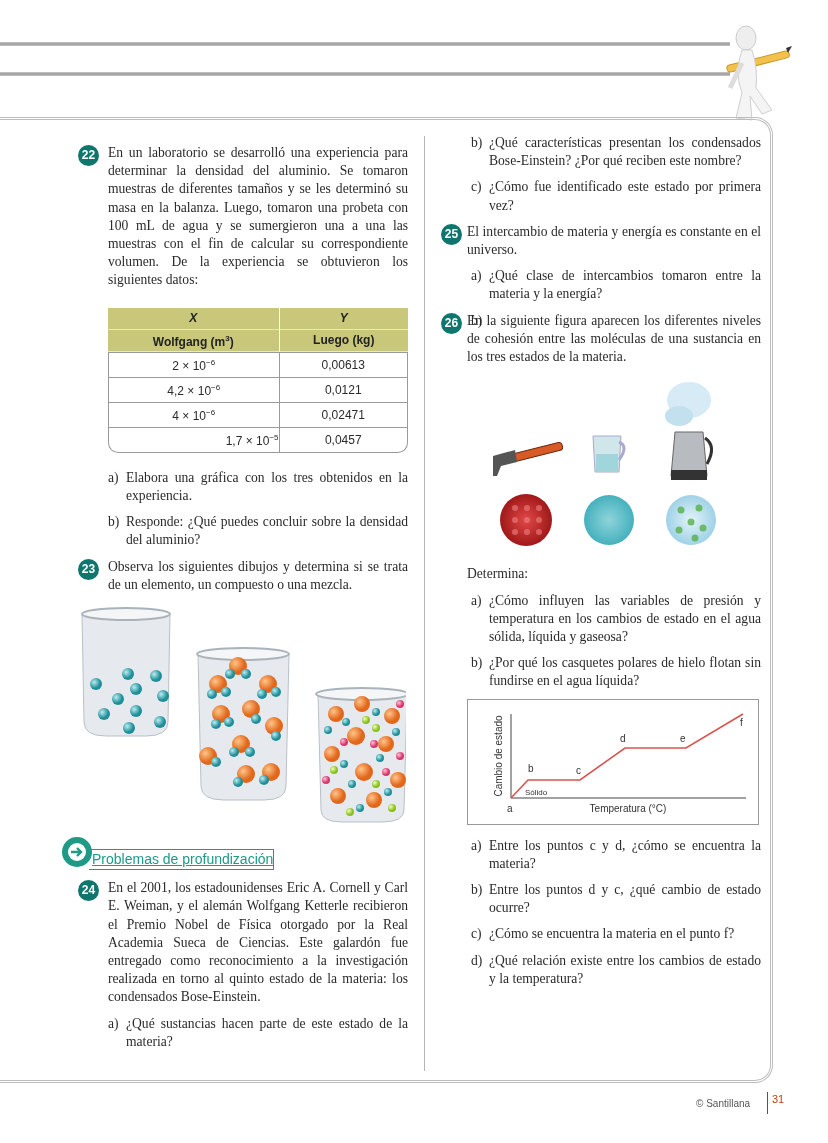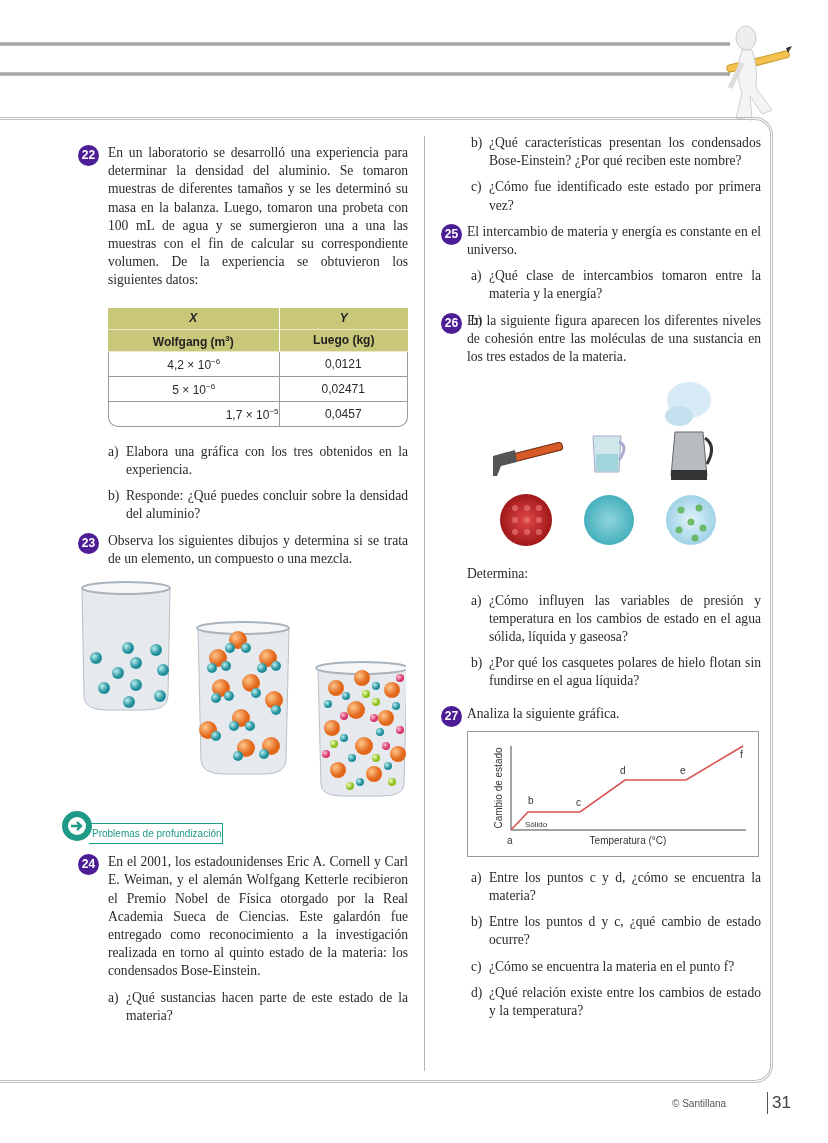--- a/index.html
+++ b/index.html
@@ -5,42 +5,42 @@
   html,body{margin:0;padding:0;background:#fff;}
   body{width:828px;height:1143px;position:relative;overflow:hidden;font-family:"Liberation Serif","DejaVu Serif",serif;color:#2a2a2a;}
   .hline{position:absolute;left:0;height:4px;background:linear-gradient(#c8c8c8,#9a9a9a 50%,#c8c8c8);}
   .frame{position:absolute;left:0;top:117px;width:773px;height:966px;border:3px double #bdbdbd;border-left:none;border-radius:0 18px 18px 0;box-sizing:border-box;}
   .mascot{position:absolute;left:712px;top:18px;width:80px;height:106px;}
   .col-divider{position:absolute;left:424px;top:136px;width:1px;height:935px;background:#b5b5b5;}
   .col{position:absolute;font-size:13.6px;line-height:18.2px;text-align:justify;}
   .left{left:78px;top:144px;width:330px;}
   .right{left:441px;top:134px;width:320px;}
   .q{position:relative;padding-left:30px;margin:0 0 8px 0;}
-  .qnum{position:absolute;left:0;top:1px;width:21px;height:21px;border-radius:50%;background:#4c1d95;color:#fff;font-family:"Liberation Sans",sans-serif;font-weight:bold;font-size:12px;line-height:21px;text-align:center;}
+  .qnum{position:absolute;left:0;top:1px;width:21px;height:21px;border-radius:50%;background:#0f766e;color:#fff;font-family:"Liberation Sans",sans-serif;font-weight:bold;font-size:12px;line-height:21px;text-align:center;}
   .sub{position:relative;padding-left:48px;margin:0 0 8px 0;}
   .sublbl{position:absolute;left:30px;top:0;}
   .plain{padding-left:26px;margin:4px 0 8px 0;}
   table.data{border-collapse:separate;border-spacing:0;margin:18px 0 16px 30px;width:300px;font-family:"Liberation Sans",sans-serif;font-size:12px;text-align:center;}
   table.data th{background:#c9c77a;color:#222;font-weight:bold;height:21px;border-right:1px solid #fff;border-bottom:1px solid #e9e8c8;padding:0;}
   table.data th:last-child{border-right:none;}
   table.data td{height:24px;border-bottom:1px solid #9a9a9a;border-right:1px solid #9a9a9a;padding:0;}
   table.data tr td:first-child{border-left:1px solid #9a9a9a;}
   table.data tr:last-child td:first-child{border-bottom-left-radius:10px;text-align:right;}
   table.data tr:last-child td:last-child{border-bottom-right-radius:10px;}
   table.data tr.first td{border-top:1px solid #9a9a9a;}
   sup{font-size:8px;}
   .beakers{position:relative;width:330px;height:220px;margin:2px 0 8px 0;}
   .section{position:relative;height:34px;margin:0 0 8px -16px;}
   .sec-icon{position:absolute;left:0;top:0;width:30px;height:30px;border-radius:50%;background:#1e9a87;}
-  .sec-label{position:absolute;left:27px;top:12px;height:19px;line-height:19px;padding:0 0 0 3px;border:1px solid #1e9a87;border-left:none;color:#1e9a87;font-family:"Liberation Sans",sans-serif;font-size:10px;}
+  .sec-label{position:absolute;left:27px;top:12px;height:19px;line-height:19px;padding:0 0 0 3px;border:1px solid #1e9a87;border-left:none;color:#1e9a87;font-family:"Liberation Sans",sans-serif;font-size:14px;text-decoration:underline;}
   .states{position:relative;width:260px;height:170px;margin:6px 0 6px 30px;}
   .graph{position:relative;width:290px;height:124px;border:1px solid #999;margin:4px 0 12px 26px;font-family:"Liberation Sans",sans-serif;}
-  .footer{position:absolute;top:1098px;left:672px;font-family:"Liberation Sans",sans-serif;font-size:10px;color:#555;}
+  .footer{position:absolute;top:1098px;left:696px;font-family:"Liberation Sans",sans-serif;font-size:10px;color:#555;}
   .pgbar{position:absolute;left:767px;top:1092px;width:1px;height:22px;background:#555;}
-  .pgnum{position:absolute;left:772px;top:1093px;font-family:"Liberation Sans",sans-serif;font-size:17px;color:#404040;}
+  .pgnum{position:absolute;left:772px;top:1093px;font-family:"Liberation Sans",sans-serif;font-size:11px;color:#c2410c;}
 </style>
 </head>
 <body>
 
 <div class="hline" style="top:42px;width:730px;"></div>
 <div class="hline" style="top:72px;width:730px;"></div>
 <svg class="mascot" viewBox="0 0 80 106">
   <ellipse cx="34" cy="20" rx="10" ry="12" fill="#eee" stroke="#ccc"></ellipse>
   <rect x="14" y="40" width="64" height="7" rx="3" transform="rotate(-14 46 43)" fill="#f2c14e" stroke="#c99a2a"></rect>
   <polygon points="74,30 80,28 76,35" fill="#333"></polygon>
@@ -60,26 +60,30 @@
   <table class="data">
     <tbody>
         <tr>
       <th style="font-style:italic;">X</th>
       <th style="font-style:italic;">Y</th>
     </tr>
     <tr>
       <th><span>Wolfgang (m</span><sup>3</sup><span>)</span></th>
       <th>Luego (kg)</th>
     </tr>
+    <tr class="first">
+      <td><span>2 × 10</span><sup>−6</sup></td>
+      <td>0,00613</td>
+    </tr>
     <tr>
       <td><span>4,2 × 10</span><sup>−6</sup></td>
       <td>0,0121</td>
     </tr>
     <tr>
-      <td><span>5 × 10</span><sup>−6</sup></td>
+      <td><span>4 × 10</span><sup>−6</sup></td>
       <td>0,02471</td>
     </tr>
     <tr>
       <td><span>1,7 × 10</span><sup>−5</sup></td>
       <td>0,0457</td>
     </tr>
   </tbody>
     </table>
 
   <div class="sub">
@@ -306,24 +310,20 @@
   <div class="plain">Determina:</div>
   <div class="sub">
     <span class="sublbl">a)</span>
     <span>¿Cómo influyen las variables de presión y temperatura en los cambios de estado en el agua sólida, líquida y gaseosa?</span>
   </div>
   <div class="sub">
     <span class="sublbl">b)</span>
     <span>¿Por qué los casquetes polares de hielo flotan sin fundirse en el agua líquida?</span>
   </div>
 
-  <div class="q" style="padding-left:26px;margin-top:14px;">
-    <span class="qnum">27</span>
-    <span>Analiza la siguiente gráfica.</span>
-  </div>
 
   <div class="graph">
     <svg width="290" height="124" viewBox="0 0 290 124">
       <line x1="43" y1="14" x2="43" y2="98" stroke="#444" stroke-width="1"></line>
       <line x1="43" y1="98" x2="278" y2="98" stroke="#444" stroke-width="1"></line>
       <polyline points="43,98 60,80 112,80 157,48 218,48 275,14" fill="none" stroke="#d9534f" stroke-width="1.6"></polyline>
       <text x="34" y="56" font-size="10" fill="#333" font-family="Liberation Sans, sans-serif" transform="rotate(-90 34 56)" text-anchor="middle">Cambio de estado</text>
       <text x="160" y="112" font-size="10" fill="#333" font-family="Liberation Sans, sans-serif" text-anchor="middle">Temperatura (°C)</text>
       <text x="39" y="112" font-size="10" fill="#333" font-family="Liberation Sans, sans-serif">a</text>
       <text x="60" y="72" font-size="10" fill="#333" font-family="Liberation Sans, sans-serif">b</text>

